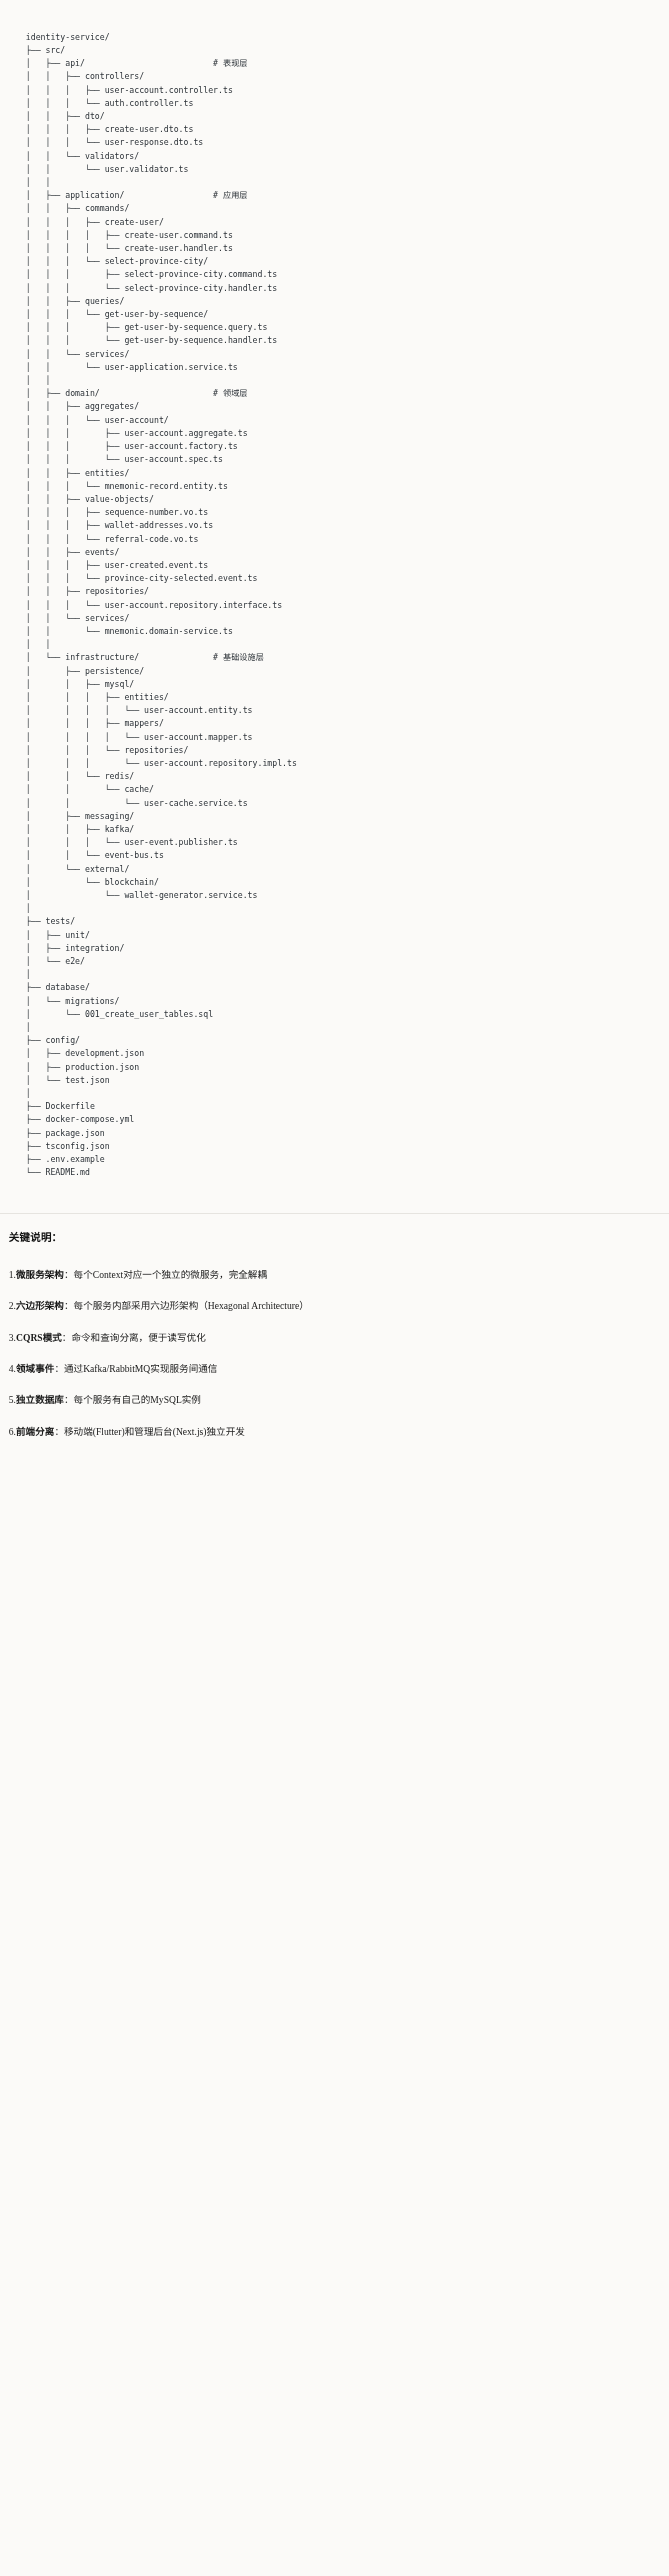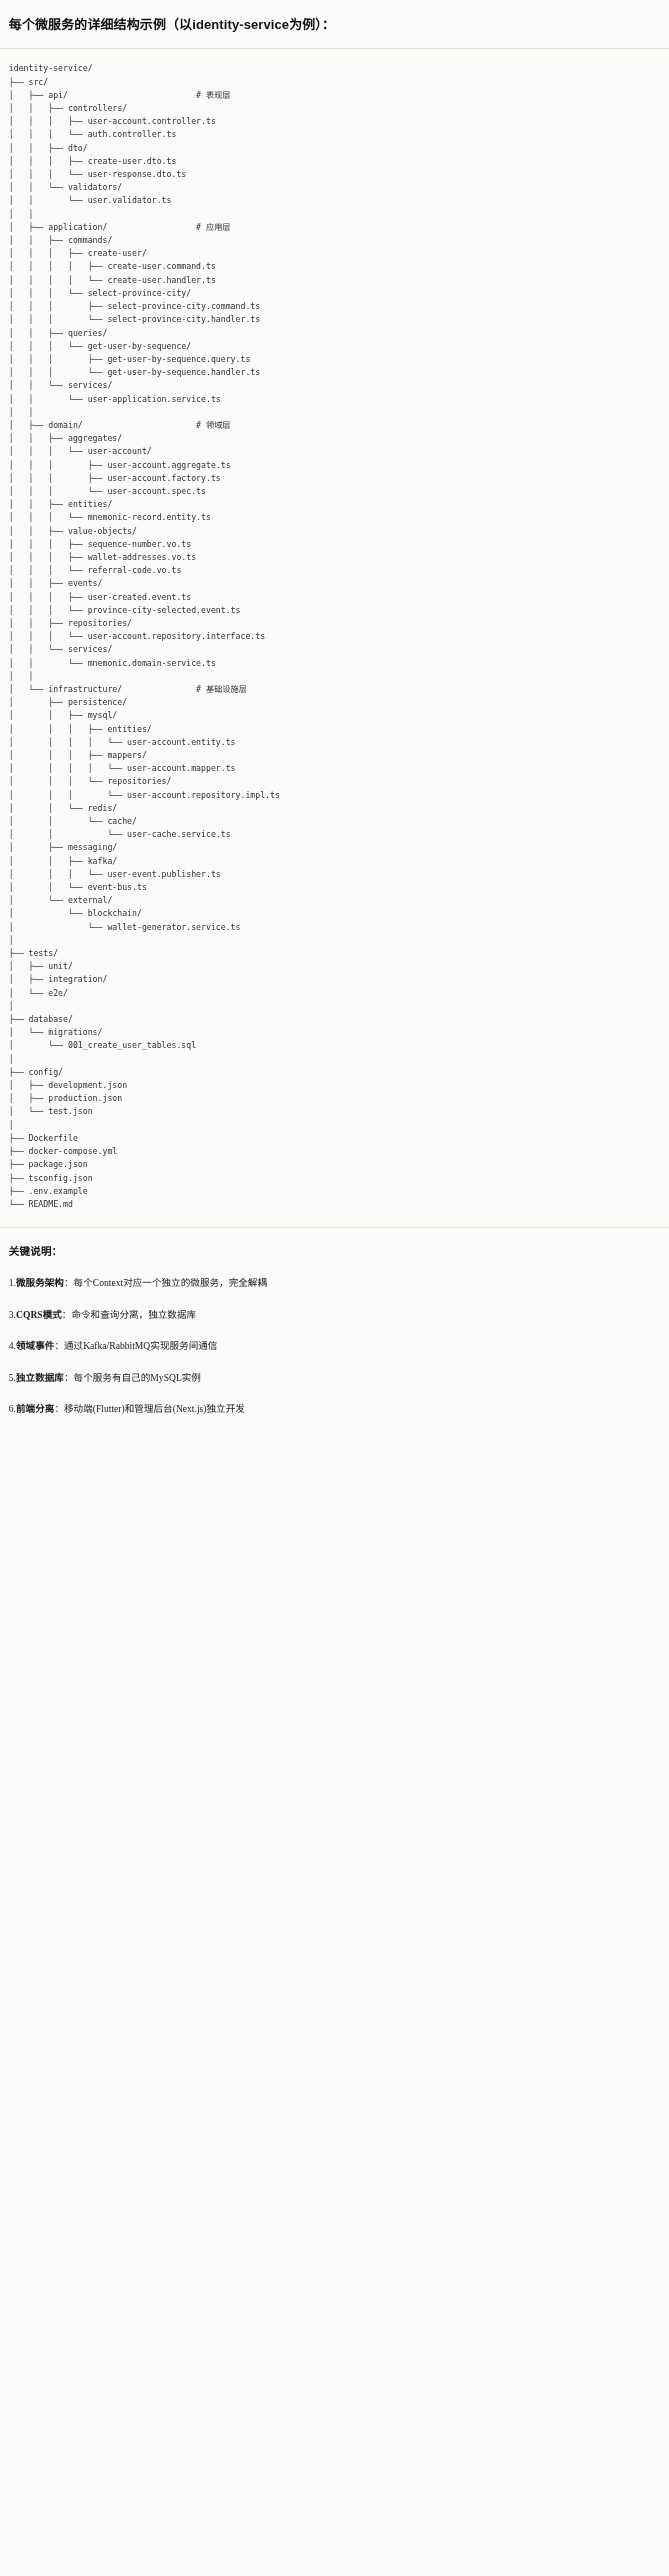--- a/index.html
+++ b/index.html
@@ -40,34 +40,34 @@
   .tree-block {
     padding: 13.8px 8.8px 16.3px 8.8px;
     border-bottom: 0.6px solid #e6e4e0;
   }
   .tree {
     font-family: "DejaVu Sans Mono", "Liberation Mono", monospace;
     font-size: 8.2px;
     line-height: 13.2px;
     color: #2b3137;
     white-space: pre;
-    margin: 0;
+    margin: 17px;
     tab-size: 4;
   }
 
   
   .notes-block {
     padding: 15px 8.8px 11.3px 8.8px;
   }
   .notes-title {
     font-family: "Liberation Sans", "DejaVu Sans", sans-serif;
     font-size: 10.6px;
     font-weight: bold;
     color: #111111;
-    margin: 0 0 18px 0;
+    margin: 0 0 24px 0;
     letter-spacing: 0.1px;
   }
   ol.notes-list {
     list-style: none;
     margin: 0;
     padding: 0;
   }
   ol.notes-list li {
     font-size: 9.6px;
     line-height: 1.5;
@@ -94,23 +94,20 @@
     color: #1a1a1a;
     margin: 0;
     padding-bottom: 6.3px;
   }
 </style>
 </head>
 <body>
 
 <div class="page">
 
-  <div class="header-block">
-    <h1 class="page-title">每个微服务的详细结构示例（以identity-service为例）：</h1>
-  </div>
 
   <div class="tree-block">
     <pre class="tree">identity-service/
 ├── src/
 │   ├── api/                          # 表现层
 │   │   ├── controllers/
 │   │   │   ├── user-account.controller.ts
 │   │   │   └── auth.controller.ts
 │   │   ├── dto/
 │   │   │   ├── create-user.dto.ts
@@ -196,21 +193,24 @@
   </div>
 
   <div class="notes-block">
     <div class="notes-title">关键说明：</div>
 
     <ol class="notes-list">
       <li>
         <span class="note-num">1.</span><span class="note-term">微服务架构</span><span class="note-sep">：</span><span class="note-desc">每个Context对应一个独立的微服务，完全解耦</span>
       </li>
       <li>
-        <span class="note-num">3.</span><span class="note-term">CQRS模式</span><span class="note-sep">：</span><span class="note-desc">命令和查询分离，独立数据库</span>
+        <span class="note-num">2.</span><span class="note-term">六边形架构</span><span class="note-sep">：</span><span class="note-desc">每个服务内部采用六边形架构（Hexagonal Architecture）</span>
+      </li>
+      <li>
+        <span class="note-num">3.</span><span class="note-term">CQRS模式</span><span class="note-sep">：</span><span class="note-desc">命令和查询分离，便于读写优化</span>
       </li>
       <li>
         <span class="note-num">4.</span><span class="note-term">领域事件</span><span class="note-sep">：</span><span class="note-desc">通过Kafka/RabbitMQ实现服务间通信</span>
       </li>
       <li>
         <span class="note-num">5.</span><span class="note-term">独立数据库</span><span class="note-sep">：</span><span class="note-desc">每个服务有自己的MySQL实例</span>
       </li>
       <li>
         <span class="note-num">6.</span><span class="note-term">前端分离</span><span class="note-sep">：</span><span class="note-desc">移动端(Flutter)和管理后台(Next.js)独立开发</span>
       </li>

